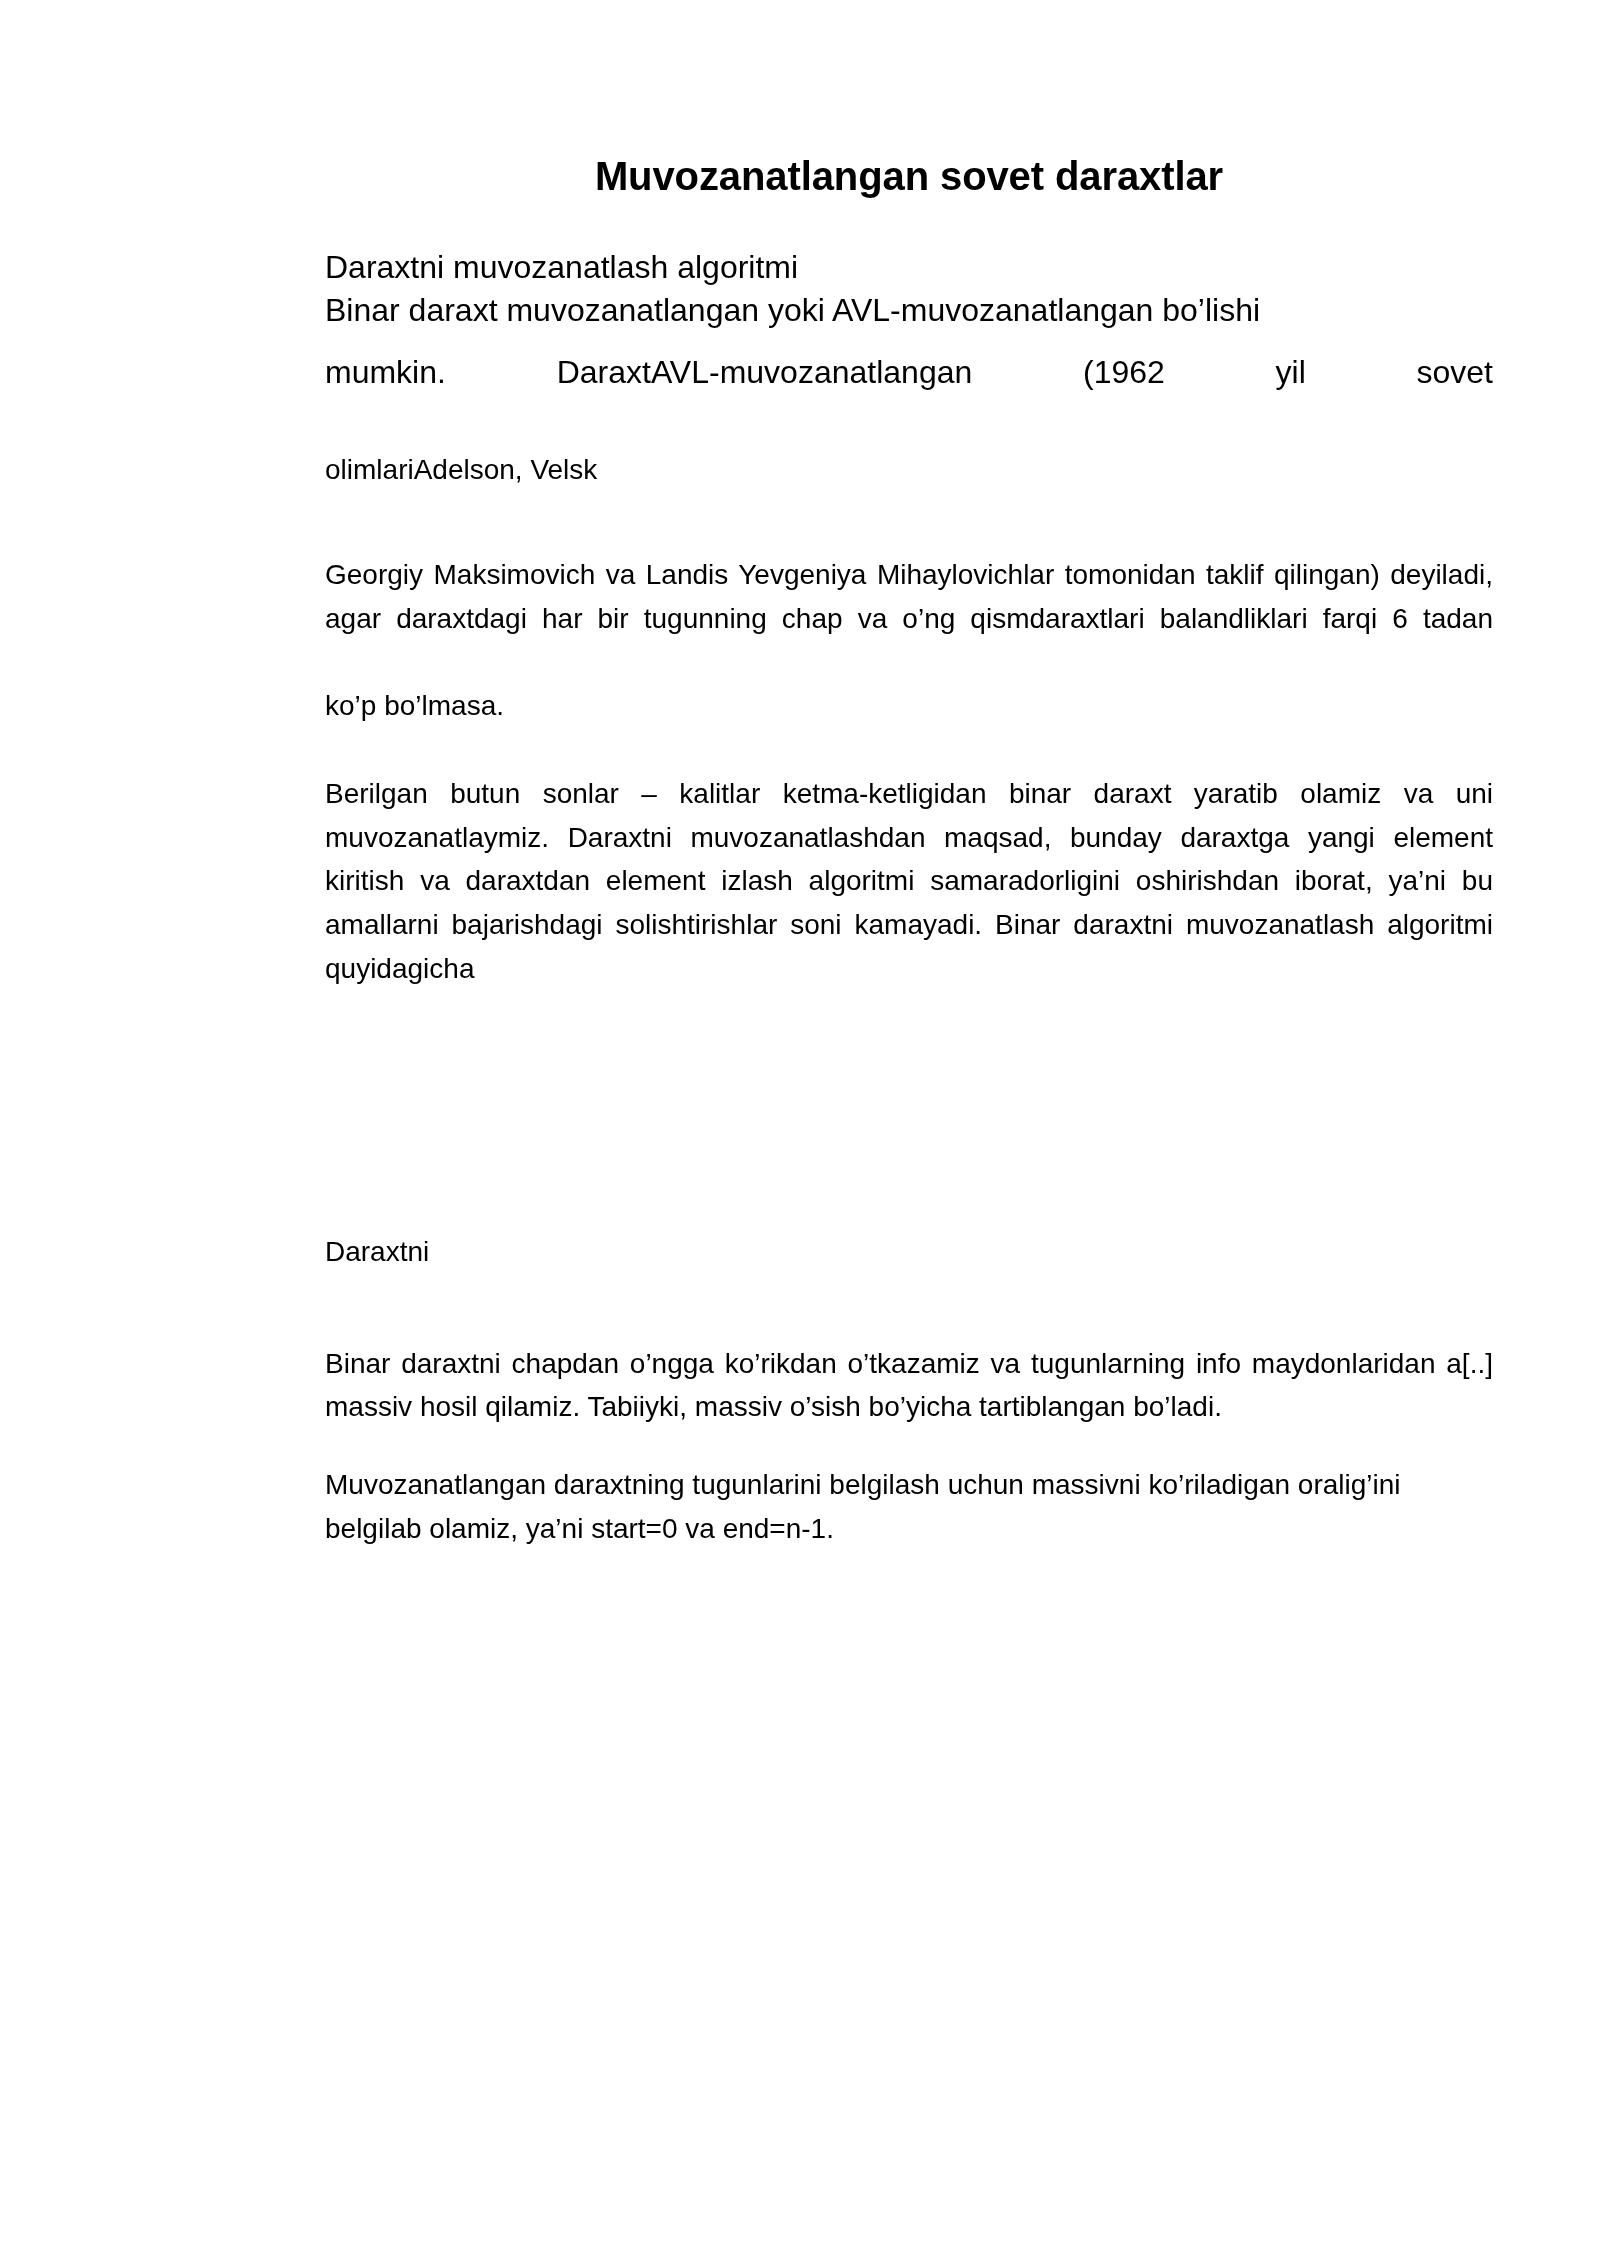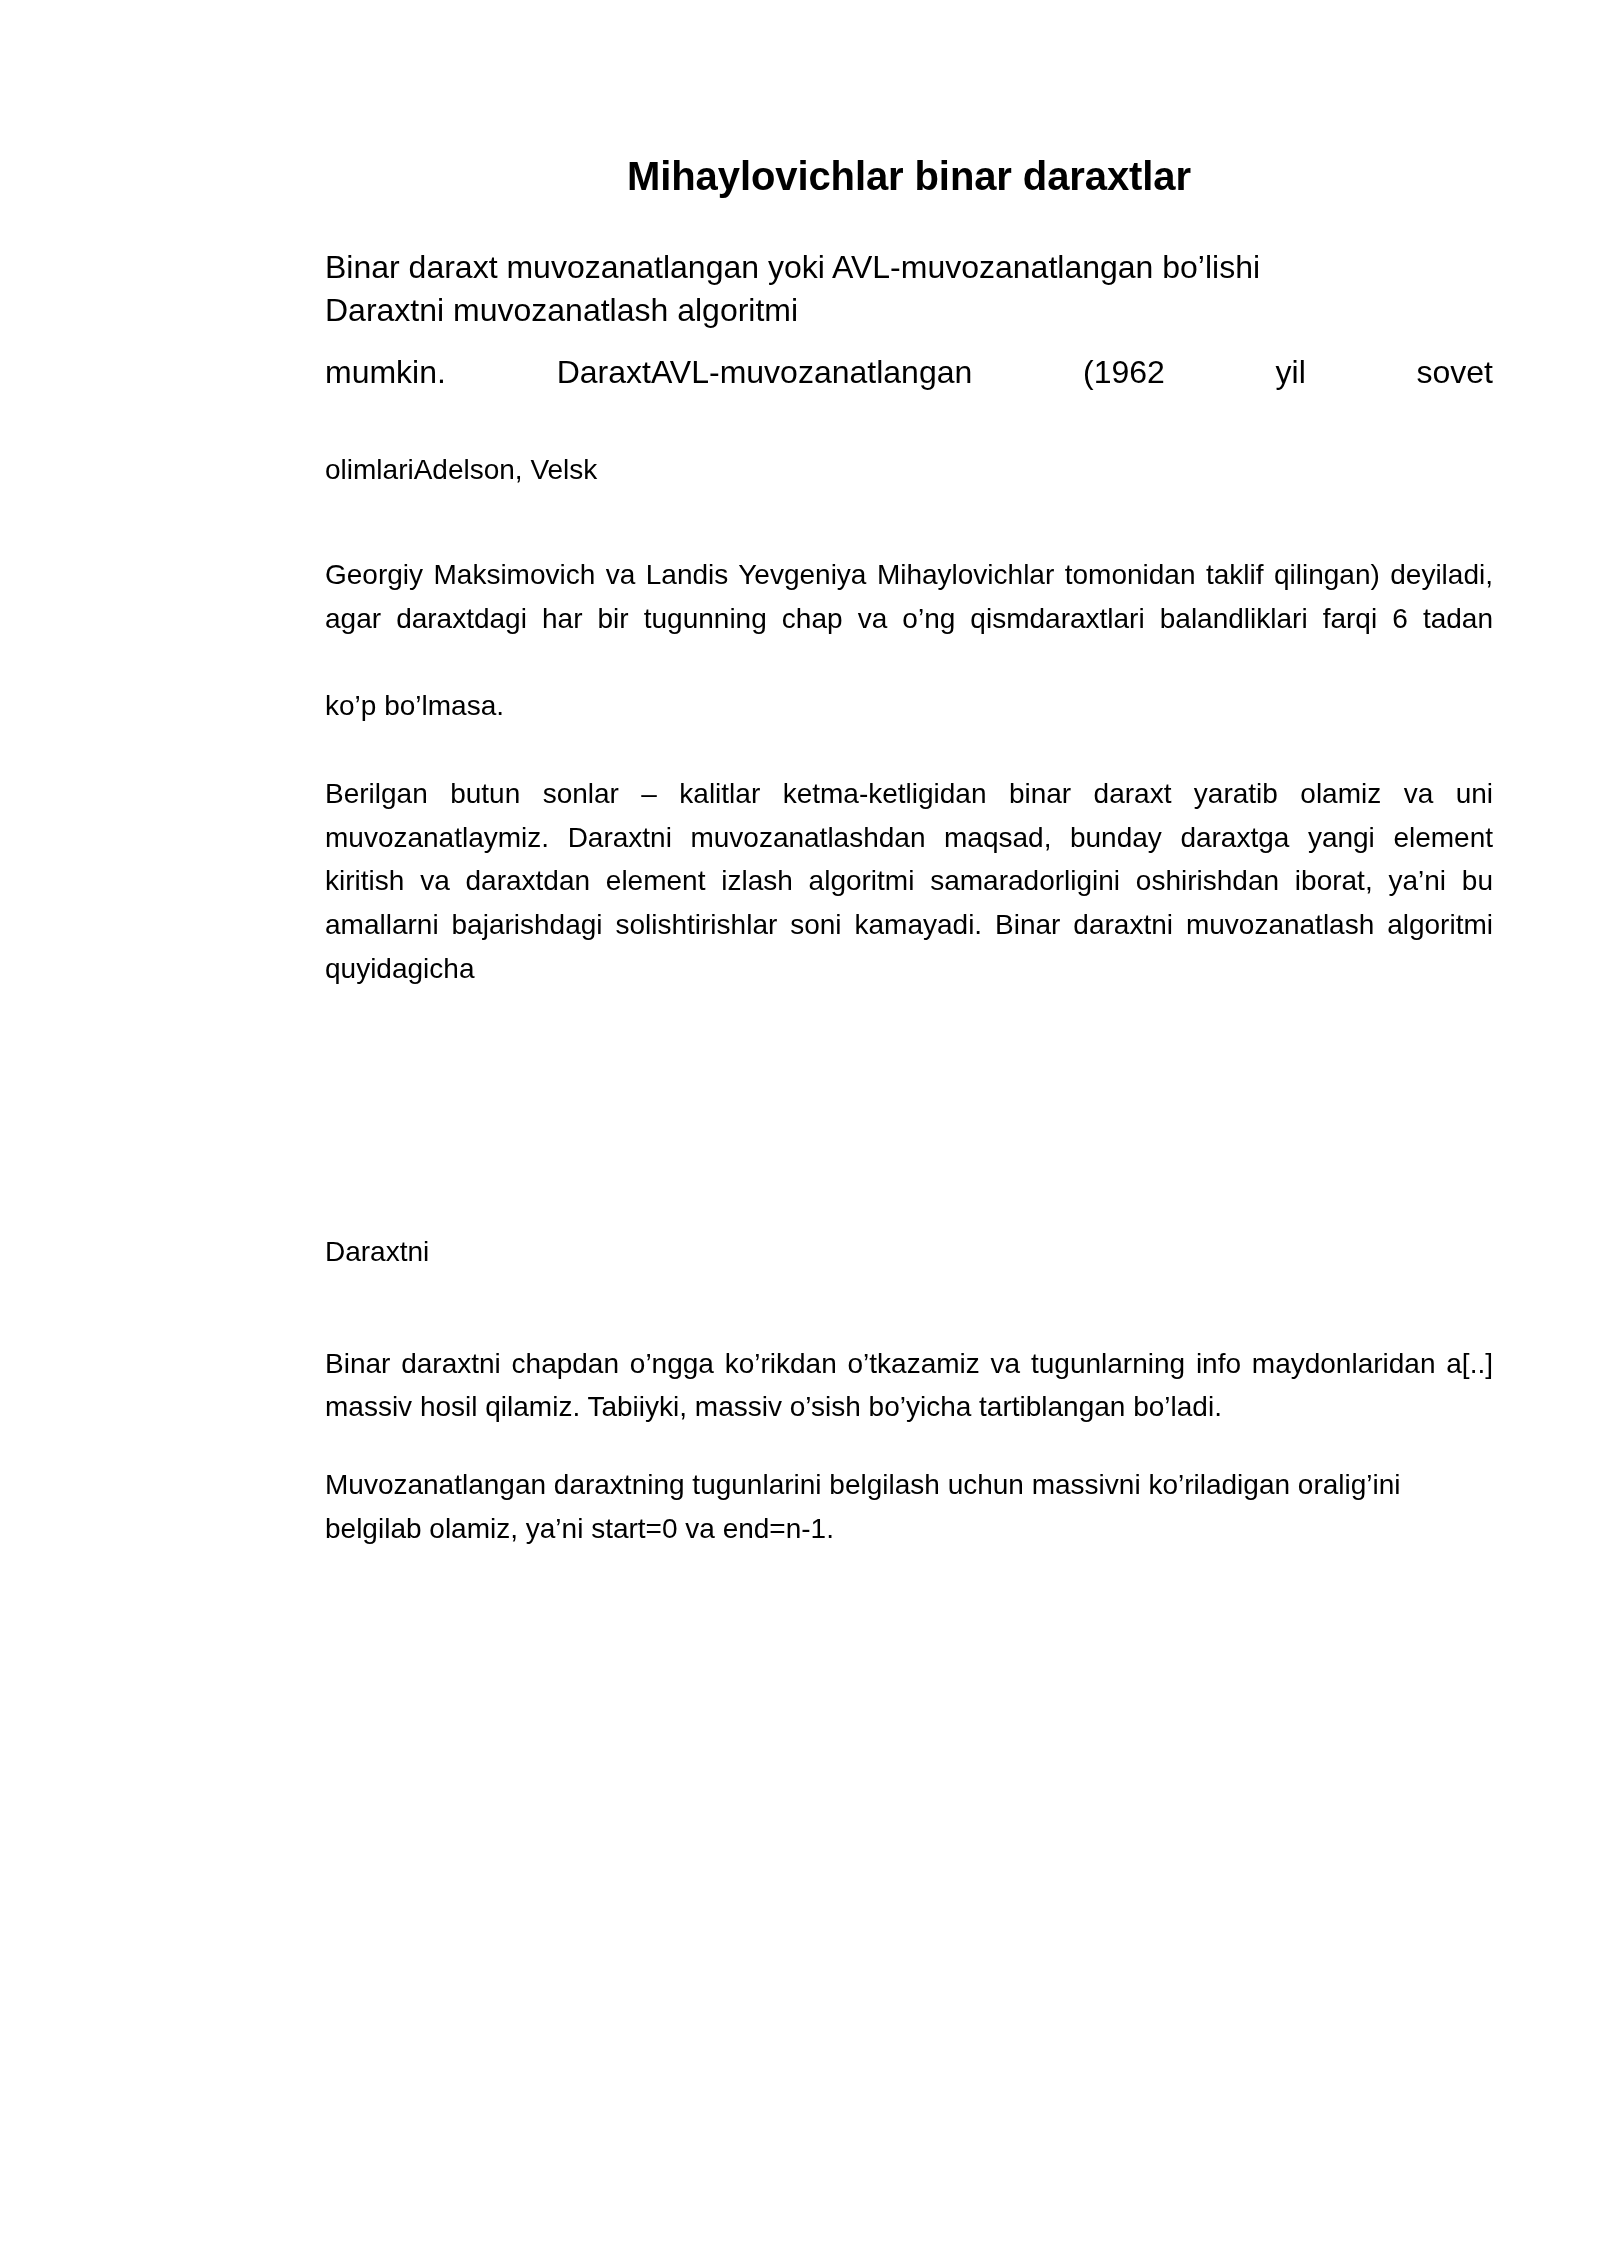--- a/index.html
+++ b/index.html
@@ -66,25 +66,25 @@
   .gap-lg { height:62px; }
   .gap-xl { height:196px; }
   .left { text-align:left; }
 </style>
 </head>
 <body>
 
 <div class="page">
   <div class="content">
 
-    <h1 class="doc-title">Mihaylovichlar binar daraxtlar</h1>
+    <h1 class="doc-title">Muvozanatlangan sovet daraxtlar</h1>
 
     <div class="lead-block">
+      <div class="lead-line">Daraxtni muvozanatlash algoritmi</div>
       <div class="lead-line">Binar daraxt muvozanatlangan yoki AVL-muvozanatlangan bo’lishi</div>
-      <div class="lead-line">Daraxtni muvozanatlash algoritmi</div>
     </div>
 
     <div class="para-justify-cont stretch" style="margin-top:16px;">mumkin. DaraxtAVL-muvozanatlangan (1962 yil sovet</div>
 
     <div class="para left">olimlariAdelson, Velsk</div>
 
     <div class="gap-lg"></div>
 
     <div class="para stretch">Georgiy Maksimovich va Landis Yevgeniya Mihaylovichlar tomonidan taklif qilingan) deyiladi, agar daraxtdagi har bir tugunning chap va o’ng qismdaraxtlari balandliklari farqi 6 tadan</div>
     <div class="para left">ko’p bo’lmasa.</div>

